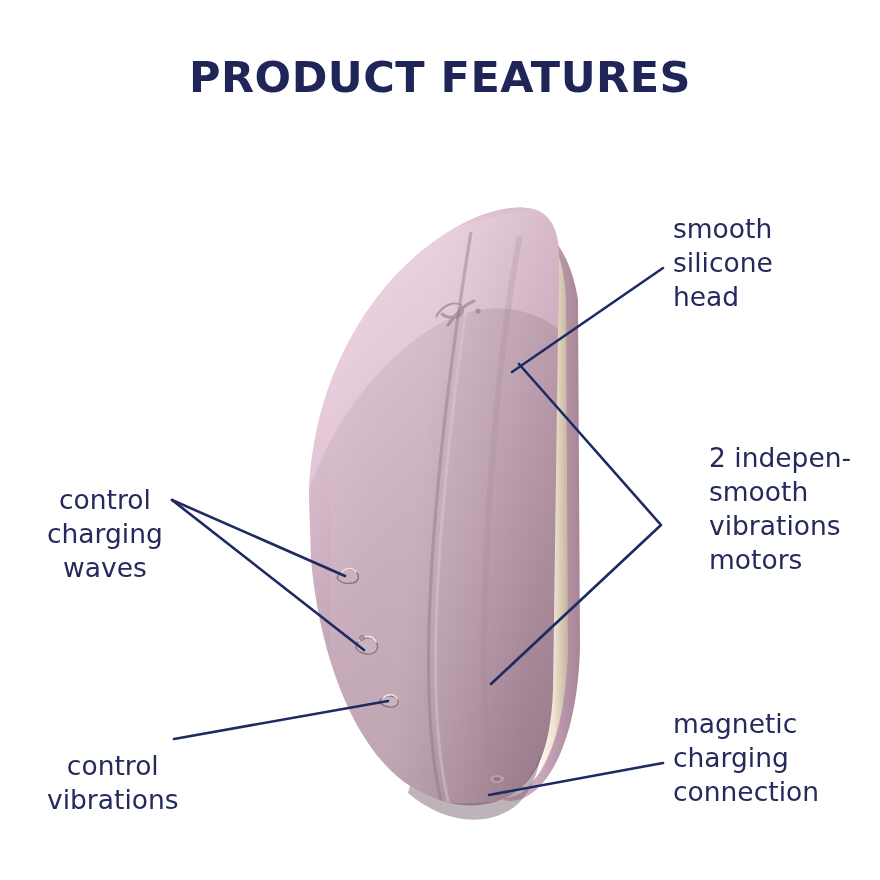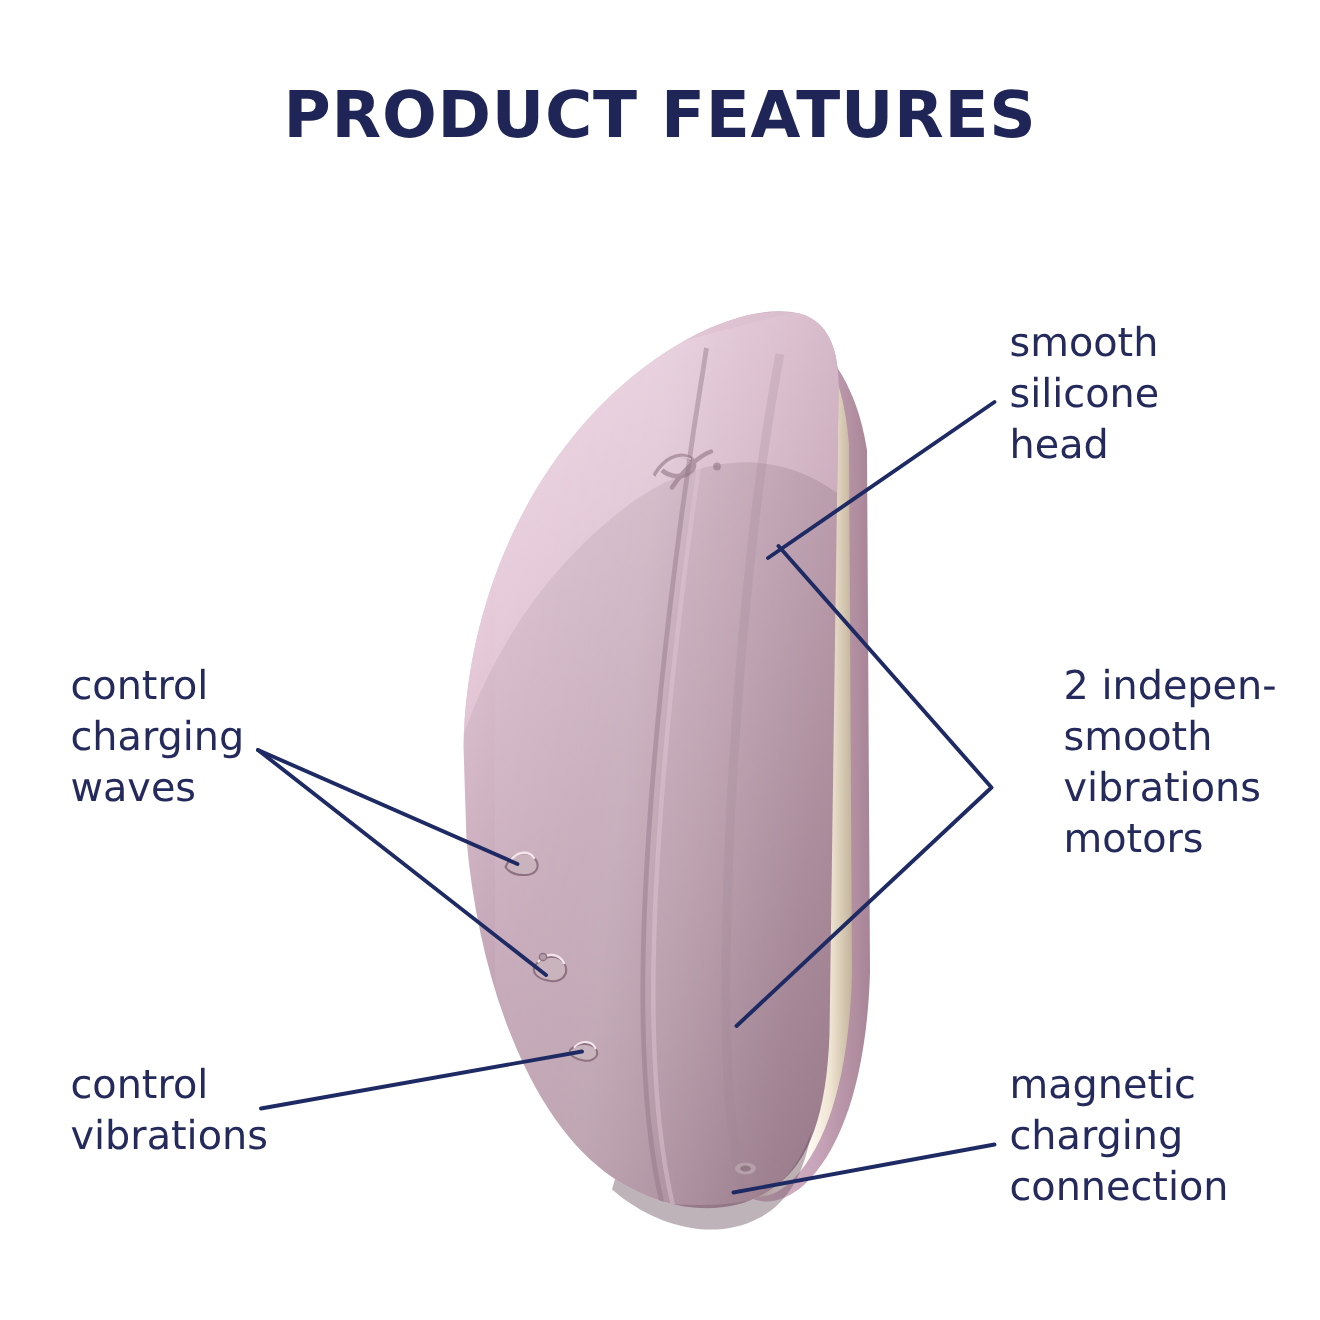--- a/index.html
+++ b/index.html
@@ -38,21 +38,21 @@
   .callout {
     position: absolute;
     font-family: "DejaVu Sans", sans-serif;
     font-weight: 400;
     font-size: 26.5px;
     line-height: 34px;
     color: #252a5c;
     white-space: nowrap;
   }
   .callout.right { text-align: left; }
-  .callout.left  { text-align: left; }
+  .callout.left  { text-align: center; margin-top: 42px; }
 
   #callout-smooth-silicone-head { left: 673px; top: 212px; }
   #callout-independent-motors   { left: 673px; top: 441px; margin-left: 36px; }
   #callout-magnetic-charging    { left: 673px; top: 707px; }
   #callout-pressure-waves       { left: 47px;  top: 441px; }
   #callout-vibrations           { left: 47px;  top: 707px; }
 
   
   #artwork {
     position: absolute;

